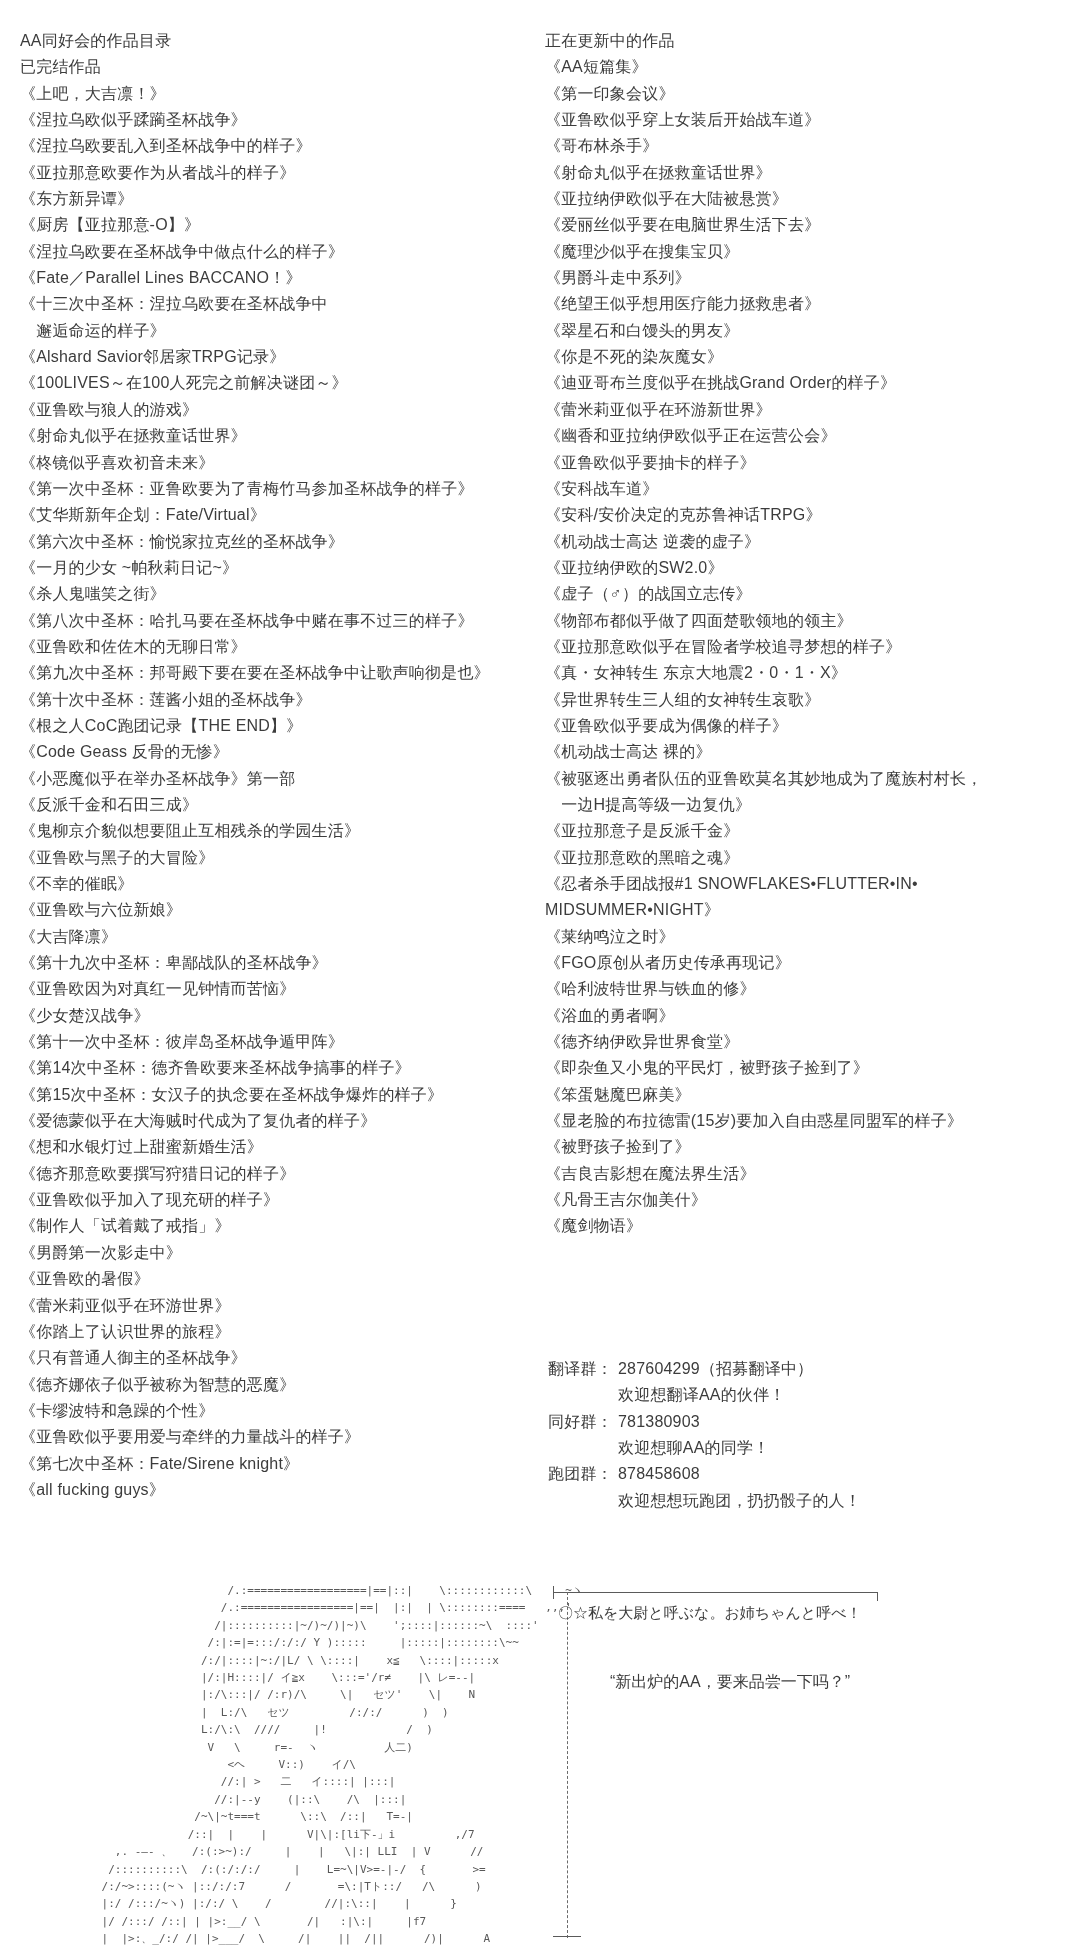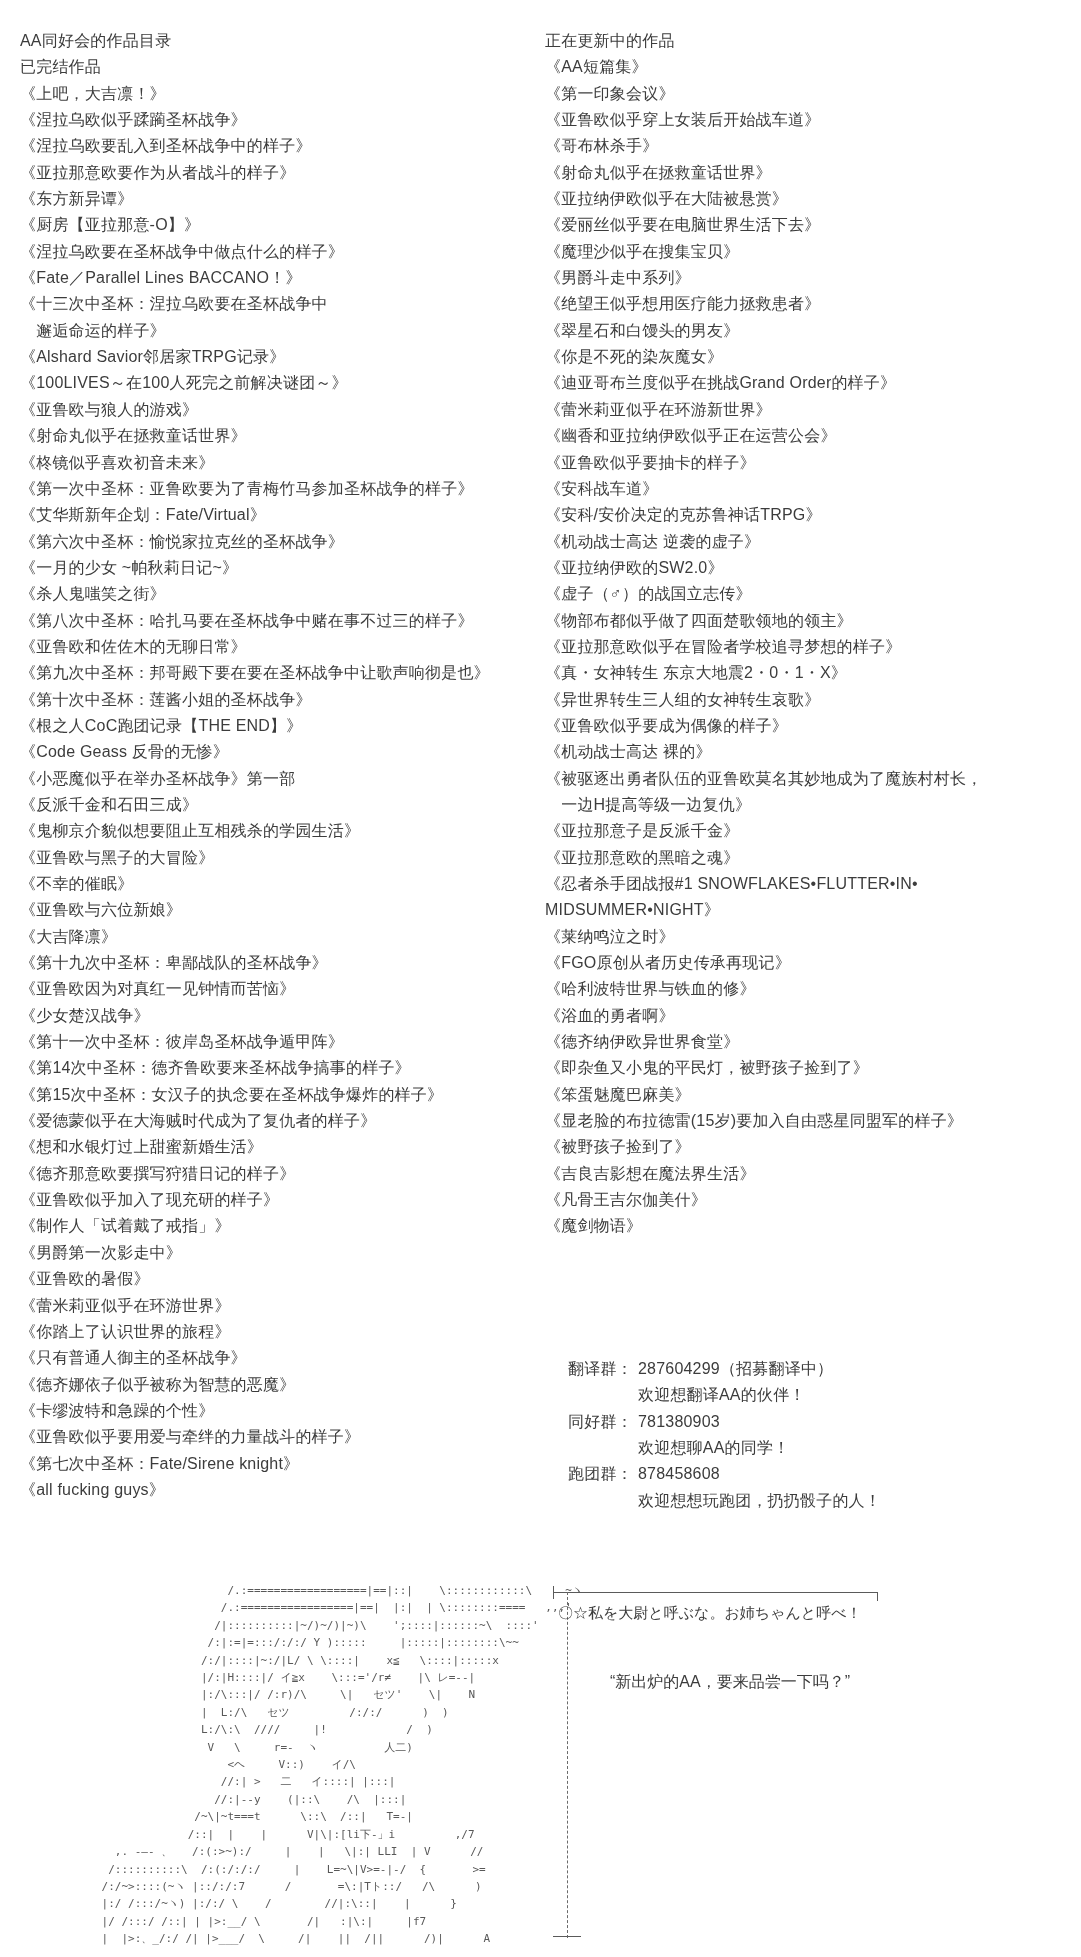--- a/index.html
+++ b/index.html
@@ -12,21 +12,21 @@
     overflow:hidden;
   }
   .col{position:absolute;font-size:16px;line-height:26.35px;letter-spacing:.2px;}
   #left-col{left:20px;top:28px;}
   #right-col{left:545px;top:28px;}
   .col .line, .col .hline{white-space:pre;}
   #contact-block{
     position:absolute;left:548px;top:1356px;
     font-size:16px;line-height:26.35px;letter-spacing:.2px;
   }
-  .crow{display:flex;margin-left:20px;}
+  .crow{display:flex;}
   .clabel{width:70px;flex:none;white-space:pre;}
   .cvalue{white-space:pre;}
   
   .stroke{position:absolute;background:transparent;}
   #panel-top{left:553px;top:1592px;width:324px;border-top:1px solid #5a5a5a;height:0;}
   #panel-top-left-tick{left:553px;top:1586px;height:13px;border-left:1px solid #5a5a5a;width:0;}
   #panel-top-right-tick{left:877px;top:1592px;height:9px;border-left:1px solid #5a5a5a;width:0;}
   #panel-vline{left:567px;top:1592px;height:346px;border-left:1px dashed #6a6a6a;width:0;}
   #panel-bottom-tick{left:553px;top:1936px;width:28px;border-top:1px solid #5a5a5a;height:0;}
   #bubble-jp{position:absolute;left:558px;top:1604px;font-size:15px;white-space:pre;color:#3c3c3c;}

